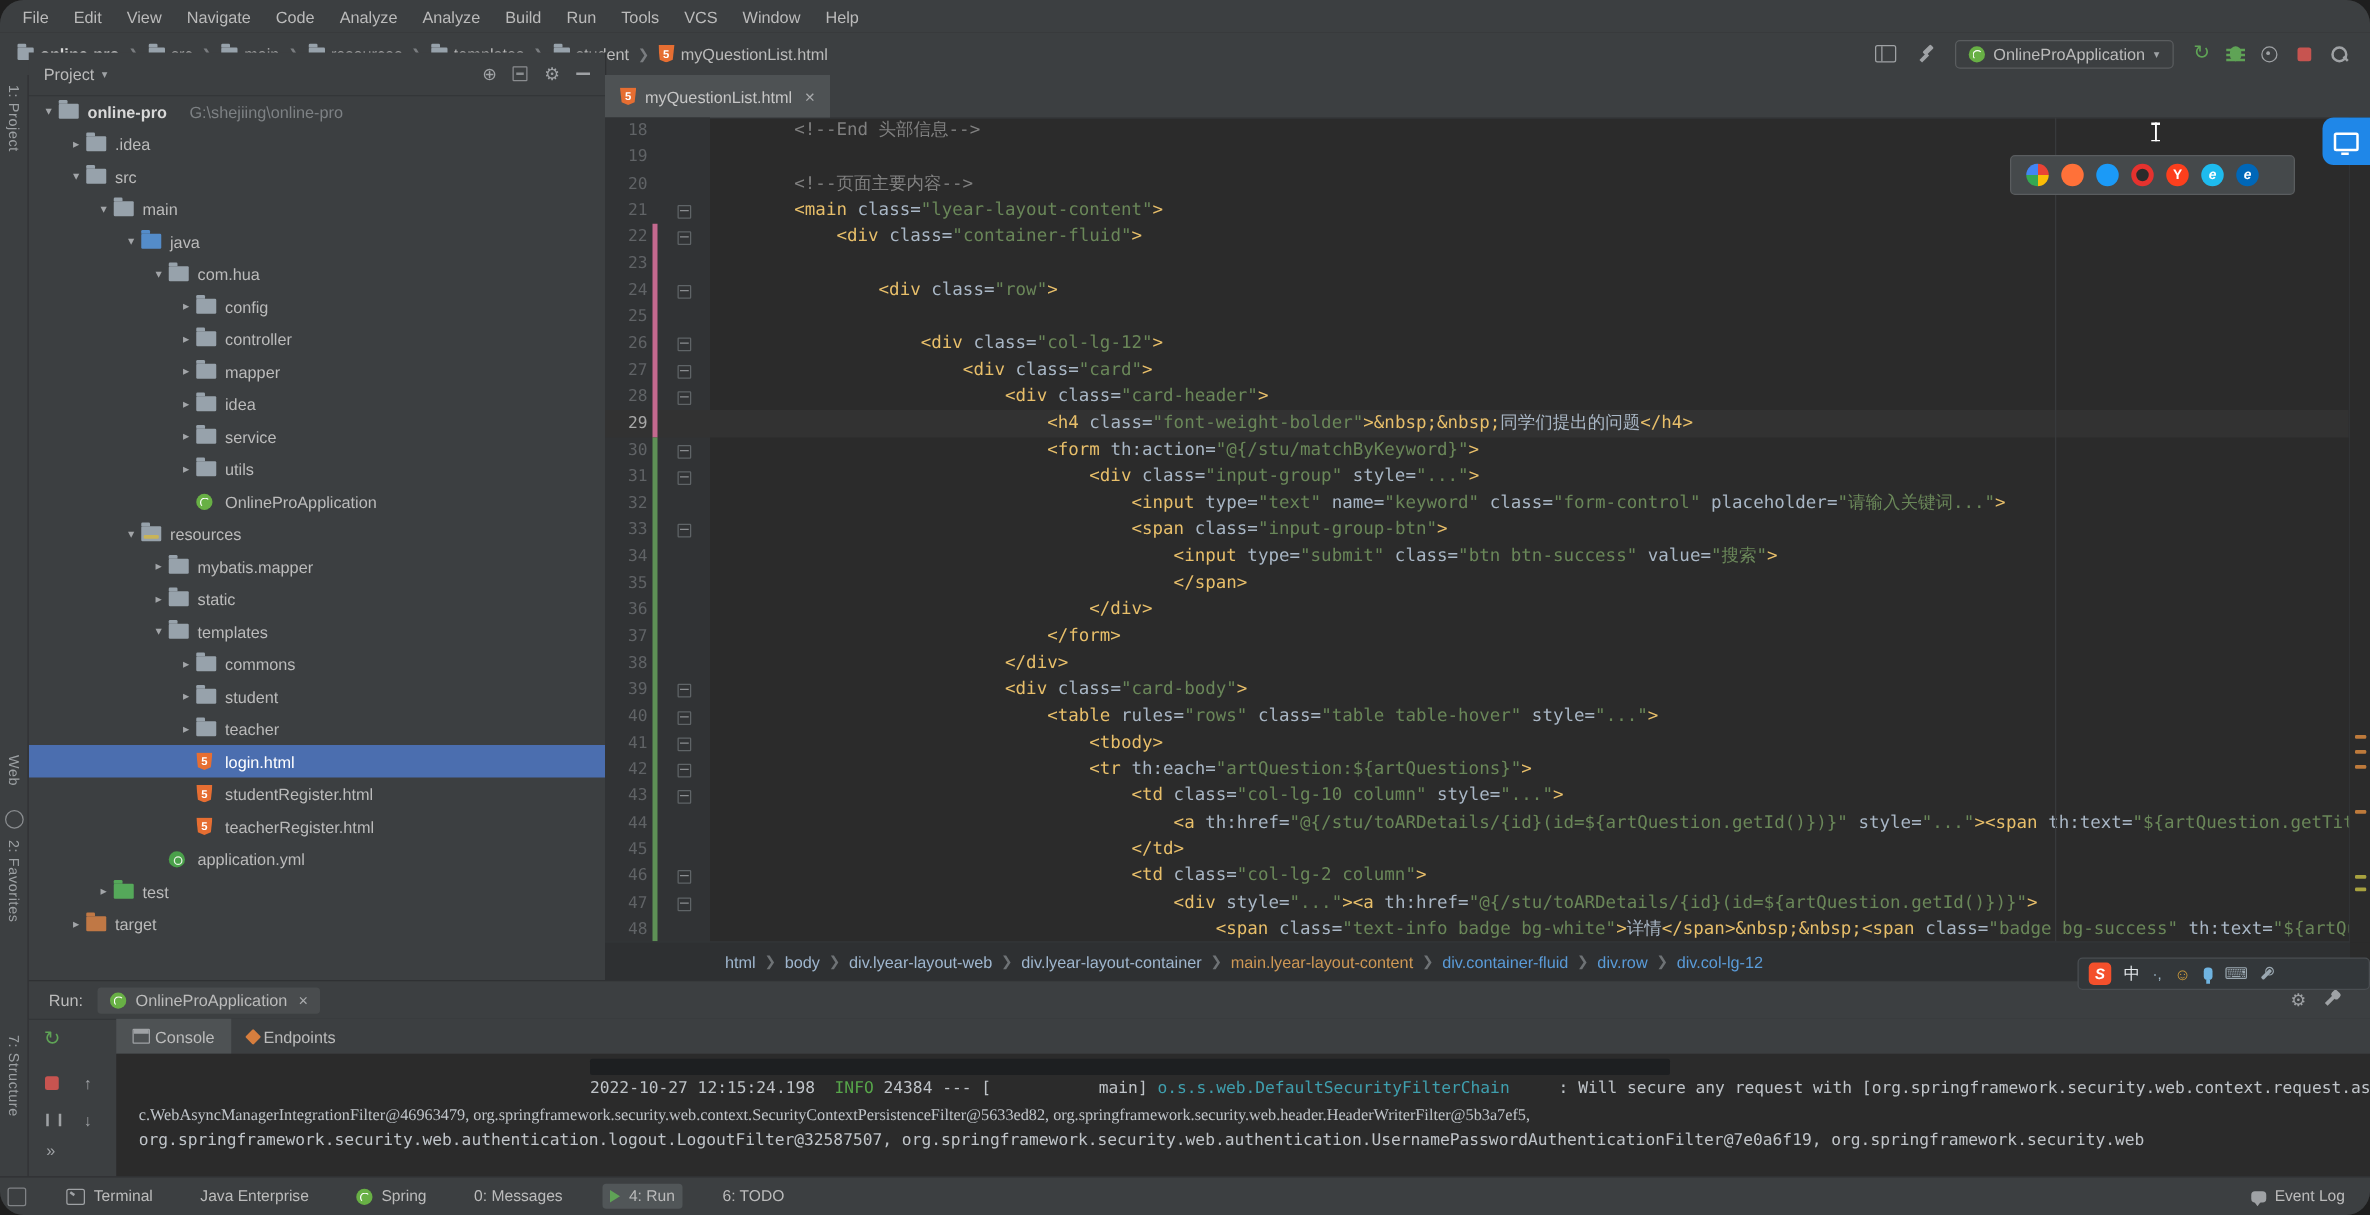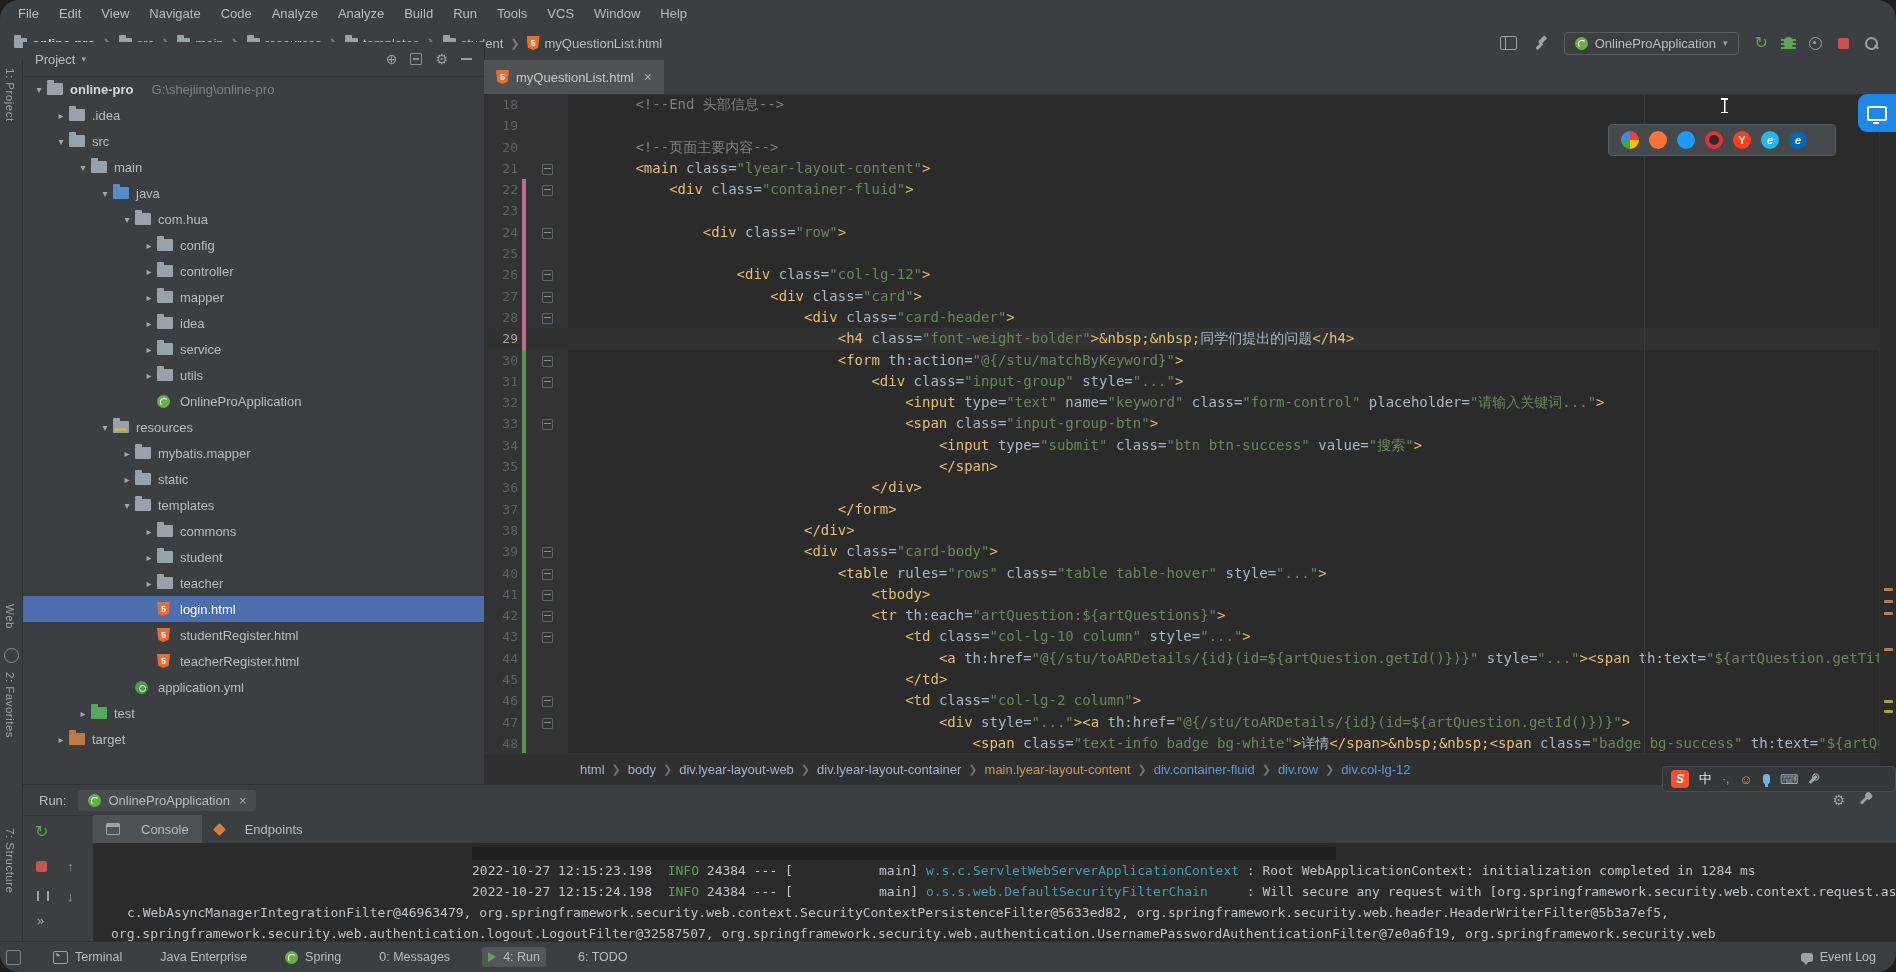--- a/index.html
+++ b/index.html
@@ -121,21 +121,21 @@
   .rhead{height:30px;display:flex;align-items:center;padding:0 30px 0 16px;gap:12px;border-bottom:1px solid #333638;}
   .rtab{display:flex;align-items:center;gap:7px;background:rgba(78,82,84,.7);border-radius:3px;padding:3px 10px;}
   .rtab .x{color:#A9ABAD;margin-left:2px;}
   .rhead .icons{margin-left:auto;display:flex;align-items:center;gap:18px;}
   .rtoolbar{position:absolute;left:0;top:30px;bottom:0;width:70px;}
   .rtoolbar>*{position:absolute;}
   .rt-pause{width:8px;height:10px;border-left:2.5px solid #9FA2A5;border-right:2.5px solid #9FA2A5;}
   .rt-more{color:#9FA2A5;font-size:13px;}
   .rt-up,.rt-dn{color:#9FA2A5;font-size:13px;}
   .rtabs{position:absolute;left:70px;top:30px;right:0;height:28px;display:flex;align-items:stretch;background:#3C3F41;}
-  .rtabitem{display:flex;align-items:center;gap:21px;padding:0 13px;color:#BBBBBB;}
+  .rtabitem{display:flex;align-items:center;gap:4px;padding:0 13px;color:#BBBBBB;}
   .rtabitem.active{background:#4E5254;}
   .console{position:absolute;left:70px;top:58px;right:0;bottom:0;background:#2B2B2B;overflow:hidden;
            font-family:"DejaVu Sans Mono","Liberation Mono",monospace;font-size:13px;}
   .cbar{position:absolute;left:379px;top:4px;width:864px;height:13px;background:#1D1F21;border-radius:2px;}
   .clines{position:absolute;left:0;right:0;top:17px;}
   .cl{height:21px;line-height:21px;white-space:pre;}
   .cs-plain{color:#BFC4C9;} .cs-info{color:#57A64A;} .cs-logger{color:#3F9FAE;}
   
   .bottombar{position:absolute;left:0;right:0;bottom:0;height:30px;background:#3C3F41;border-top:1px solid #2f3133;
              display:flex;align-items:center;font-size:12.5px;padding:0 14px 0 6px;gap:26px;}
@@ -664,23 +664,22 @@
           <span>Console</span>
         </div>
         <div class="rtabitem">
           <span class="i-endpoint"></span>
           <span>Endpoints</span>
         </div>
       </div>
     <div class="console">
       <div class="cbar"></div>
       <div class="clines" id="console-lines">
-          <div class="cl" style="padding-left: 379px;"><span class="cs-plain">2022-10-27 12:15:23.198  </span><span class="cs-info">INFO</span><span class="cs-plain"> 24384 --- [           main] </span><span class="cs-logger">w.s.c.ServletWebServerApplicationContext</span><span class="cs-plain"> : Root WebApplicationContext: initialization completed in 1284 ms</span></div>
           <div class="cl" style="padding-left: 379px;"><span class="cs-plain">2022-10-27 12:15:24.198  </span><span class="cs-info">INFO</span><span class="cs-plain"> 24384 --- [           main] </span><span class="cs-logger">o.s.s.web.DefaultSecurityFilterChain</span><span class="cs-plain">     : Will secure any request with [org.springframework.security.web.context.request.async</span></div>
-          <div class="cl" style="padding-left: 34px;"><span class="cs-plain">c.WebAsyncManagerIntegrationFilter@46963479, org.springframework.security.web.context.SecurityContextPersistenceFilter@5633ed82, org.springframework.security.web.header.HeaderWriterFilter@5b3a7ef5,</span></div>
+          <div class="cl" style="padding-left: 18px; font-family: Liberation Serif, serif;"><span class="cs-plain">c.WebAsyncManagerIntegrationFilter@46963479, org.springframework.security.web.context.SecurityContextPersistenceFilter@5633ed82, org.springframework.security.web.header.HeaderWriterFilter@5b3a7ef5,</span></div>
           <div class="cl" style="padding-left: 18px;"><span class="cs-plain">org.springframework.security.web.authentication.logout.LogoutFilter@32587507, org.springframework.security.web.authentication.UsernamePasswordAuthenticationFilter@7e0a6f19, org.springframework.security.web</span></div>
         </div>
     </div>
   </div>
 
   <div class="bottombar" id="bottombar">
       <span class="i-switch"></span>
       <span class="bitem">
         <span class="i-term"></span>
         <span>Terminal</span>

